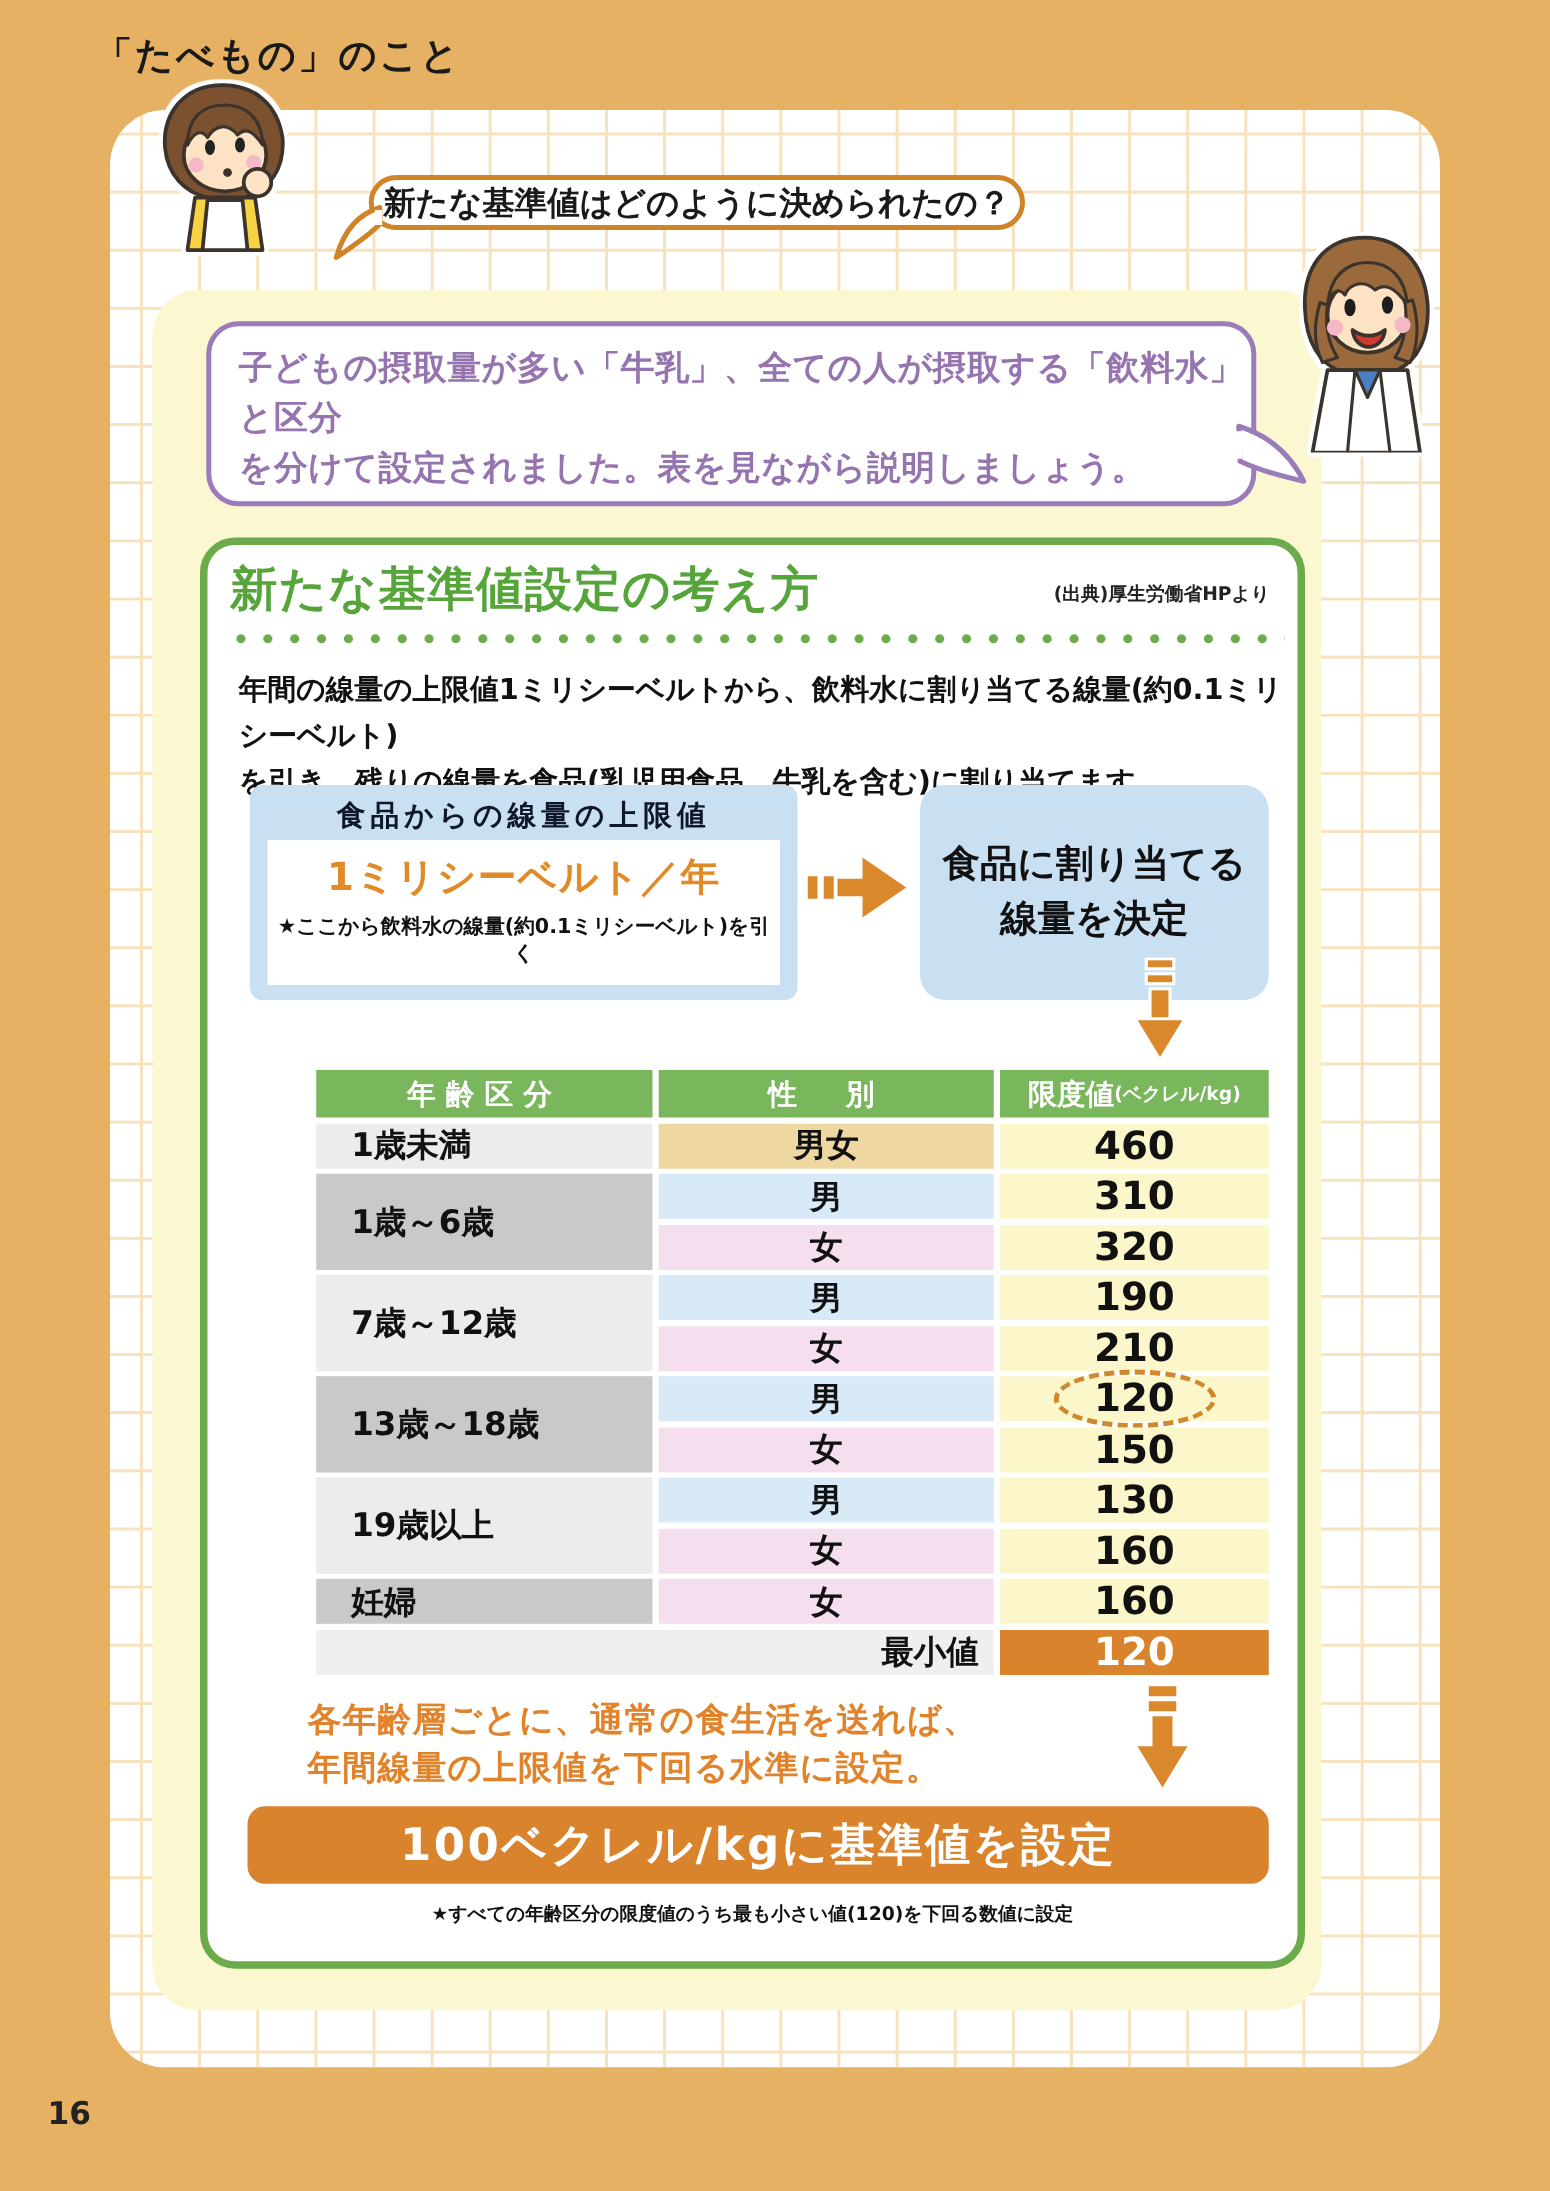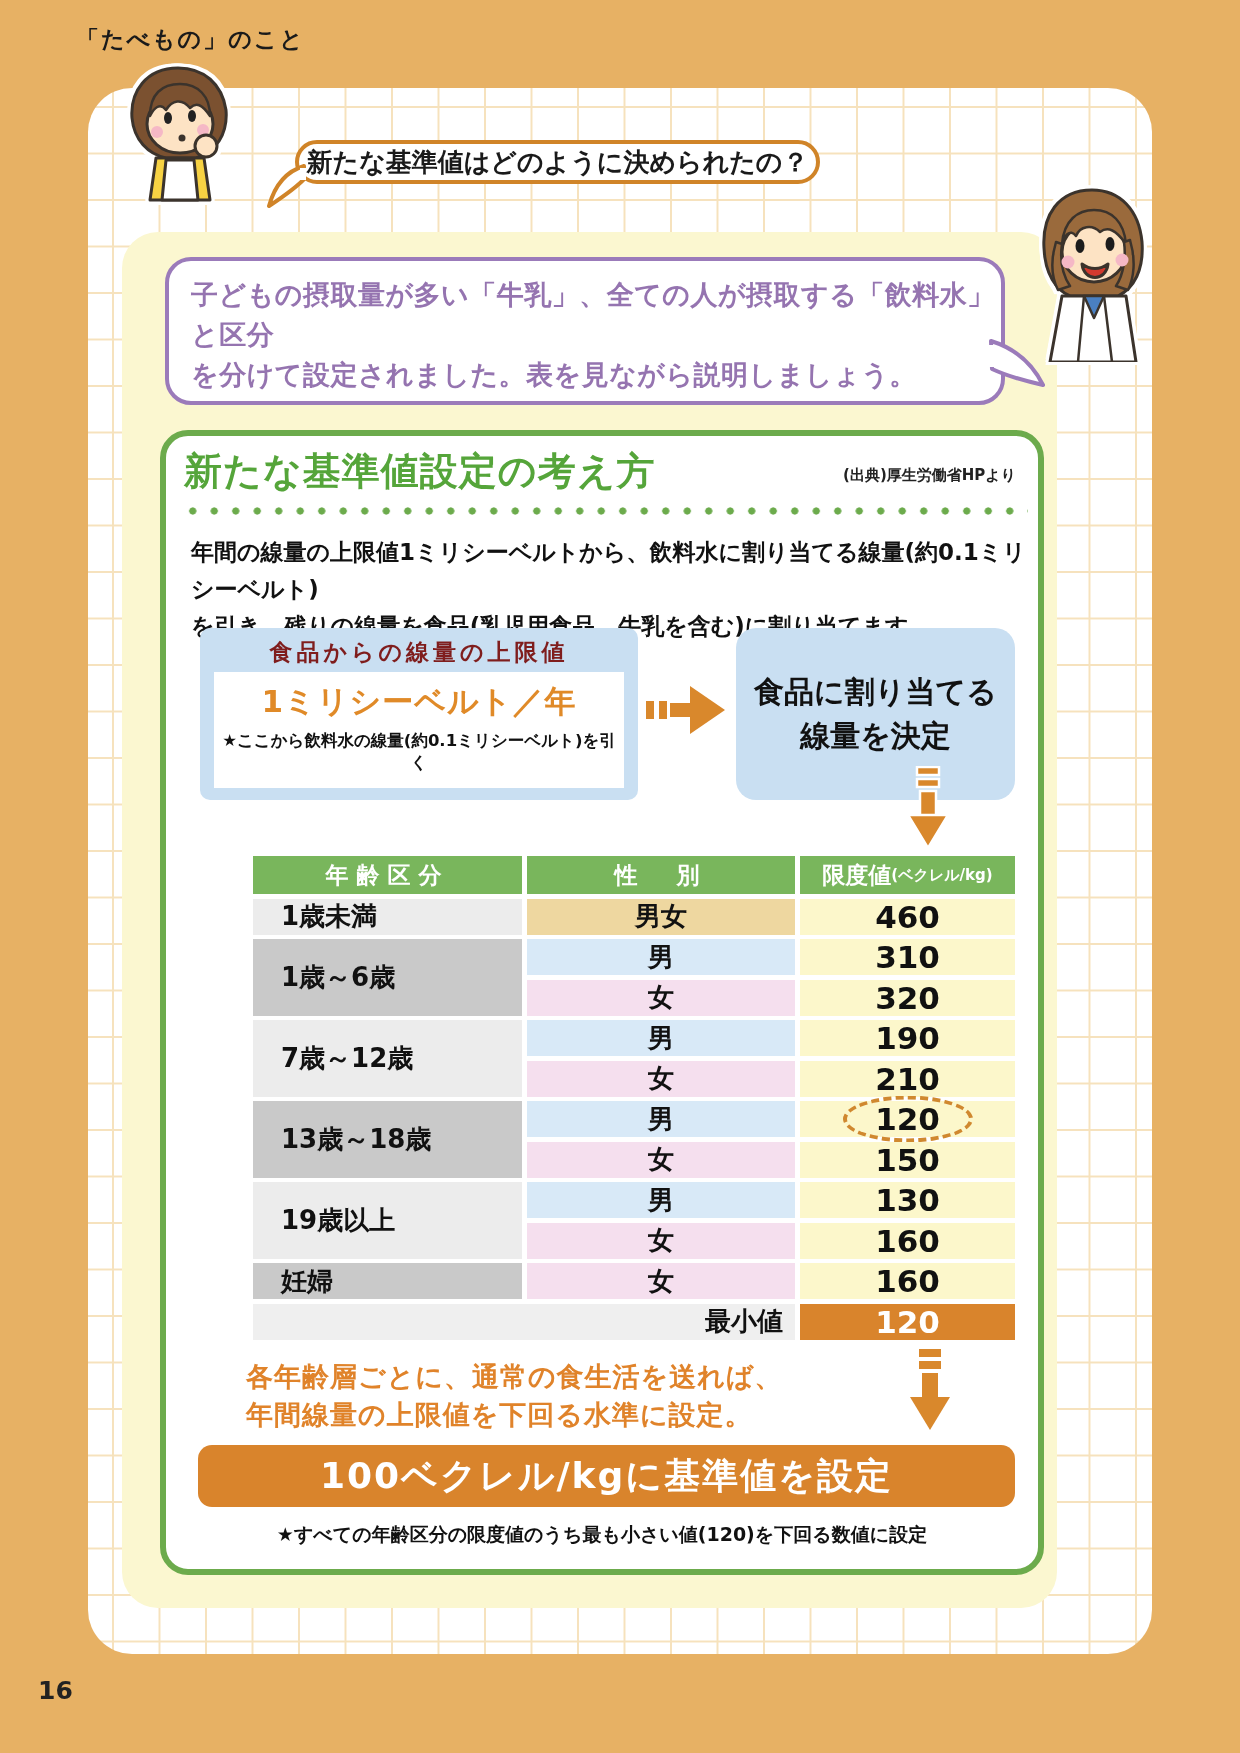--- a/index.html
+++ b/index.html
@@ -1,19 +1,19 @@
 <!DOCTYPE html>
 <html><head>
 <meta charset="utf-8">
 <style>
   * { margin:0; padding:0; box-sizing:border-box; }
   body { font-family:"DejaVu Sans", sans-serif; }
   #page { position:relative; width:1240px; height:1753px; background:#e7b164; overflow:hidden; font-family:"DejaVu Sans", sans-serif; }
 
-  .page-header { position:absolute; left:76px; top:24px; font-size:23px; font-weight:bold; letter-spacing:2px; color:#1a1a1a; z-index:2;text-align:center; }
+  .page-header { position:absolute; left:76px; top:24px; font-size:30px; font-weight:bold; letter-spacing:2px; color:#1a1a1a; z-index:2;text-align:center; }
   .page-number { position:absolute; left:38px; top:1676px; font-size:25px; font-weight:bold; color:#222; z-index:2; }
 
   .notebook-panel { position:absolute; left:88px; top:88px; width:1064px; height:1566px; background-color:#fff; border-radius:44px; z-index:0;
     background-image: linear-gradient(to right, #f6e2bd 2px, transparent 2px), linear-gradient(to bottom, #f6e2bd 2px, transparent 2px);
     background-size:46.5px 46.5px; background-position:24px 18px; }
 
   .yellow-panel { position:absolute; left:122px; top:232px; width:935px; height:1376px; background:#fbf7d0; border-radius:36px; z-index:1; }
 
   .q-bubble { position:absolute; left:295px; top:140px; width:525px; height:44px; background:#fff; border:4px solid #d08428; border-radius:32px; z-index:4;
     display:flex; align-items:center; justify-content:center; font-size:26px; font-weight:bold; color:#1a1a1a; }
@@ -29,21 +29,21 @@
   .woman-char { left:1020px; top:182px; width:145px; height:180px; }
 
   .green-box { position:absolute; left:160px; top:430px; width:884px; height:1145px; background:#fff; border:6px solid #6cab4c; border-radius:28px; z-index:2; }
   .gb-title { position:absolute; left:18px; top:10px; font-size:38px; font-weight:bold; color:#55a53a; letter-spacing:1px; }
   .gb-source { position:absolute; right:22px; top:30px; font-size:15px; font-weight:bold; color:#222; }
   .gb-dots { position:absolute; left:16px; top:70px; width:846px; height:10px;
     background-image: radial-gradient(circle, #6cab4c 3.3px, transparent 3.9px); background-size:21.5px 10px; background-repeat:repeat-x; }
   .gb-intro { position:absolute; left:25px; top:98px; font-size:23px; font-weight:bold; line-height:37px; color:#111; }
 
   .limit-box { position:absolute; left:34px; top:192px; width:438px; height:172px; background:#c9dff2; border-radius:10px; }
-  .limit-title { text-align:center; margin-top:9px; font-size:23px; font-weight:bold; letter-spacing:4px; color:#7f1d1d; }
+  .limit-title { text-align:center; margin-top:9px; font-size:23px; font-weight:bold; letter-spacing:4px; color:#0f172a; }
   .limit-inner { position:absolute; left:14px; right:14px; top:44px; bottom:12px; background:#fff; }
   .limit-value { text-align:center; margin-top:9px; font-size:31px; font-weight:bold; color:#e08a28; letter-spacing:1px; }
   .limit-note { text-align:center; margin-top:7px; font-size:16.5px; font-weight:bold; color:#111; }
 
   .decide-box { position:absolute; left:570px; top:192px; width:279px; height:172px; background:#c9dff2; border-radius:20px;
     display:flex; flex-direction:column; justify-content:center; align-items:center; font-size:30px; font-weight:bold; line-height:44px; color:#111; }
 
   .arrow-right { position:absolute; left:480px; top:246px; width:80px; height:56px; }
   .arrow-down-1 { position:absolute; left:740px; top:330px; width:44px; height:84px; }
   .arrow-down-2 { position:absolute; left:742px; top:912px; width:44px; height:84px; }
@@ -62,21 +62,21 @@
   .s-f { background:#f5dfee; font-size:26px; }
   .val { background:#fcf7cb; font-size:31px; position:relative; }
   .min-label { background:#efefef; justify-content:flex-end; padding-right:12px; font-size:26px; }
   .min-val { background:#d9842c; color:#fff; font-size:31px; }
   .ellipse { position:absolute; left:50%; top:50%; transform:translate(-50%,-50%); width:130px; height:47px;
     border:4px dashed #d0882f; border-radius:50%; }
 
   .conclusion { position:absolute; left:80px; top:922px; font-size:27px; font-weight:bold; line-height:38px; color:#e0832a; letter-spacing:1px; }
   .banner { position:absolute; left:32px; top:1009px; width:817px; height:62px; background:#d9842c; border-radius:14px;
     display:flex; align-items:center; justify-content:center; color:#fff; font-size:36px; font-weight:bold; letter-spacing:2px; }
-  .footnote { position:absolute; left:0; top:1086px; width:100%; text-align:center; font-size:19px; font-weight:bold; color:#111; }
+  .footnote { position:absolute; left:0; top:1086px; width:100%; text-align:center; font-size:15px; font-weight:bold; color:#111; }
 </style>
 </head>
 <body>
 
 <div id="page">
 
   <div class="page-header">「たべもの」のこと</div>
 
   <div class="notebook-panel"></div>
 

